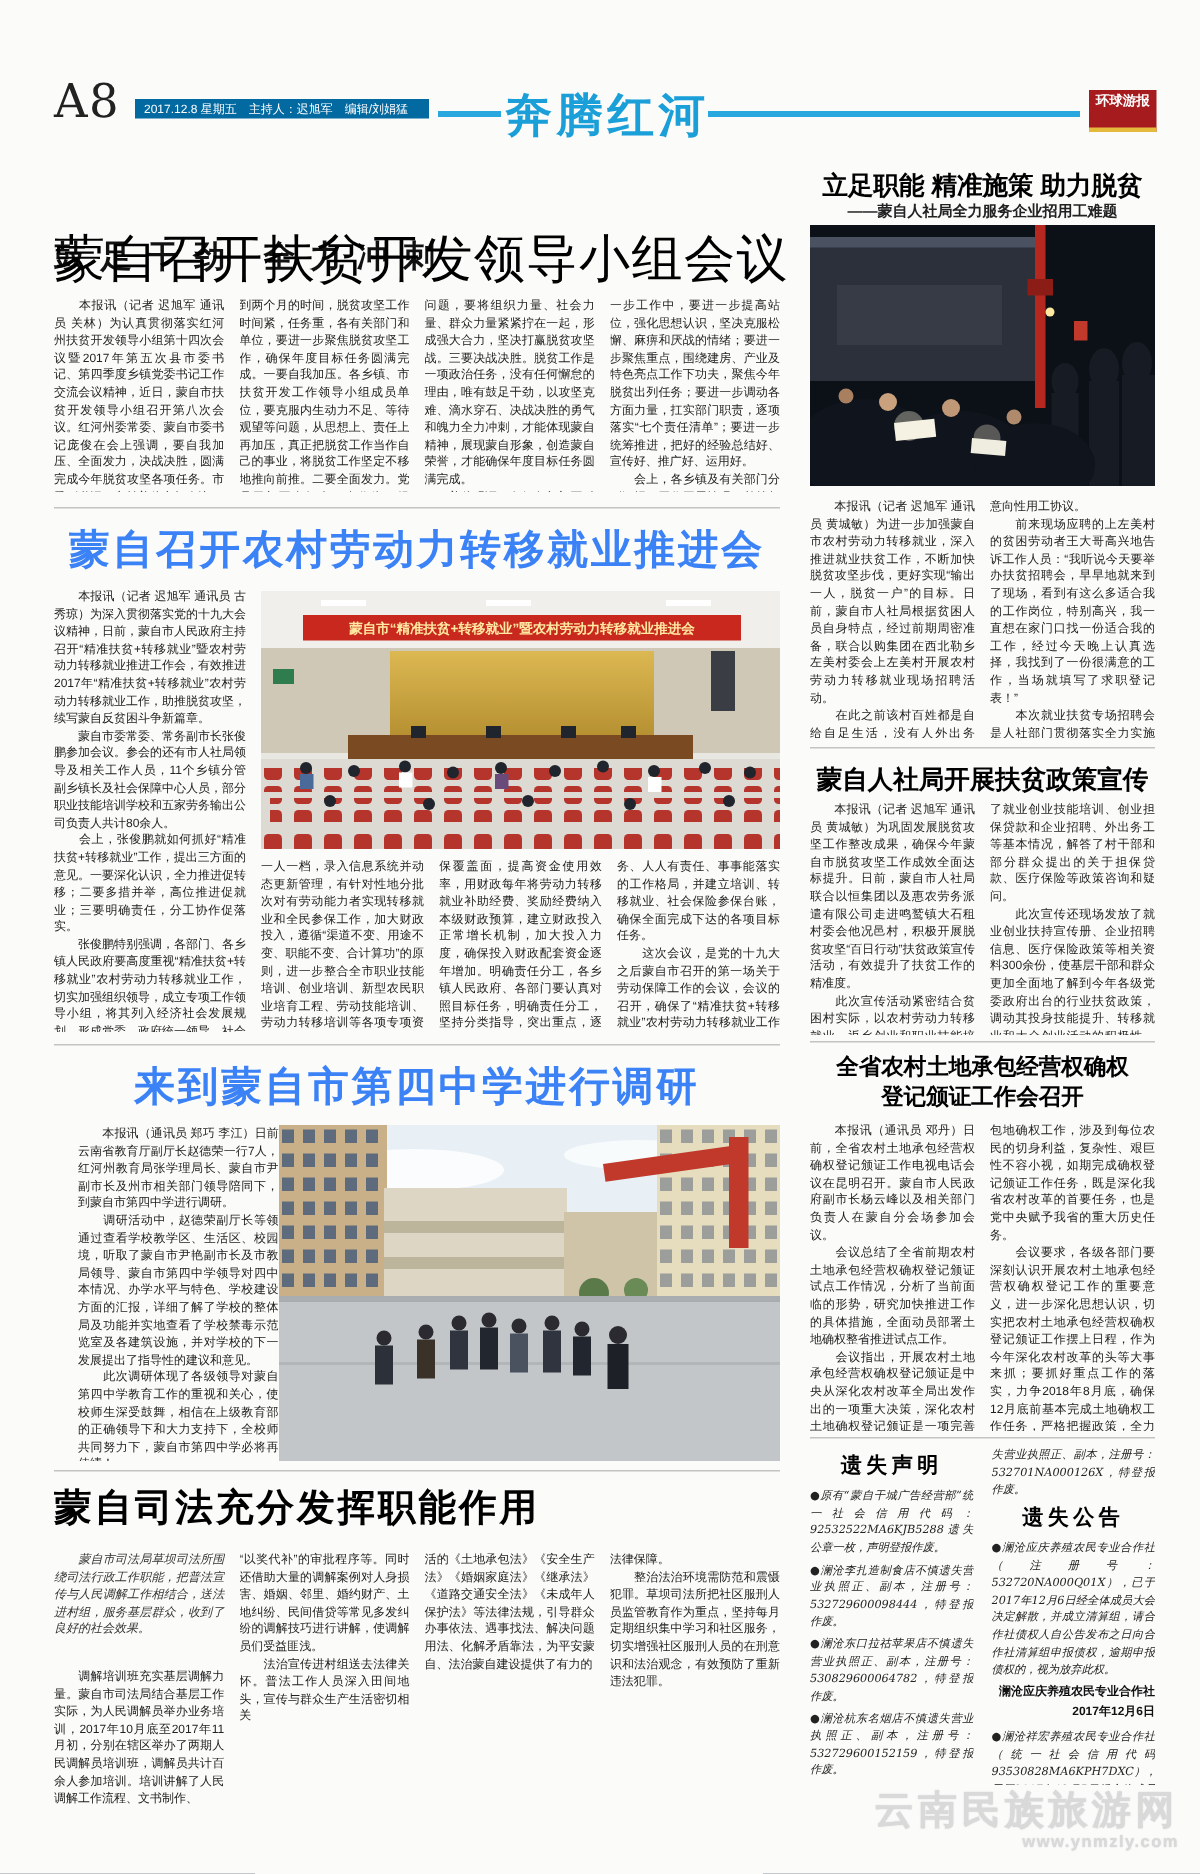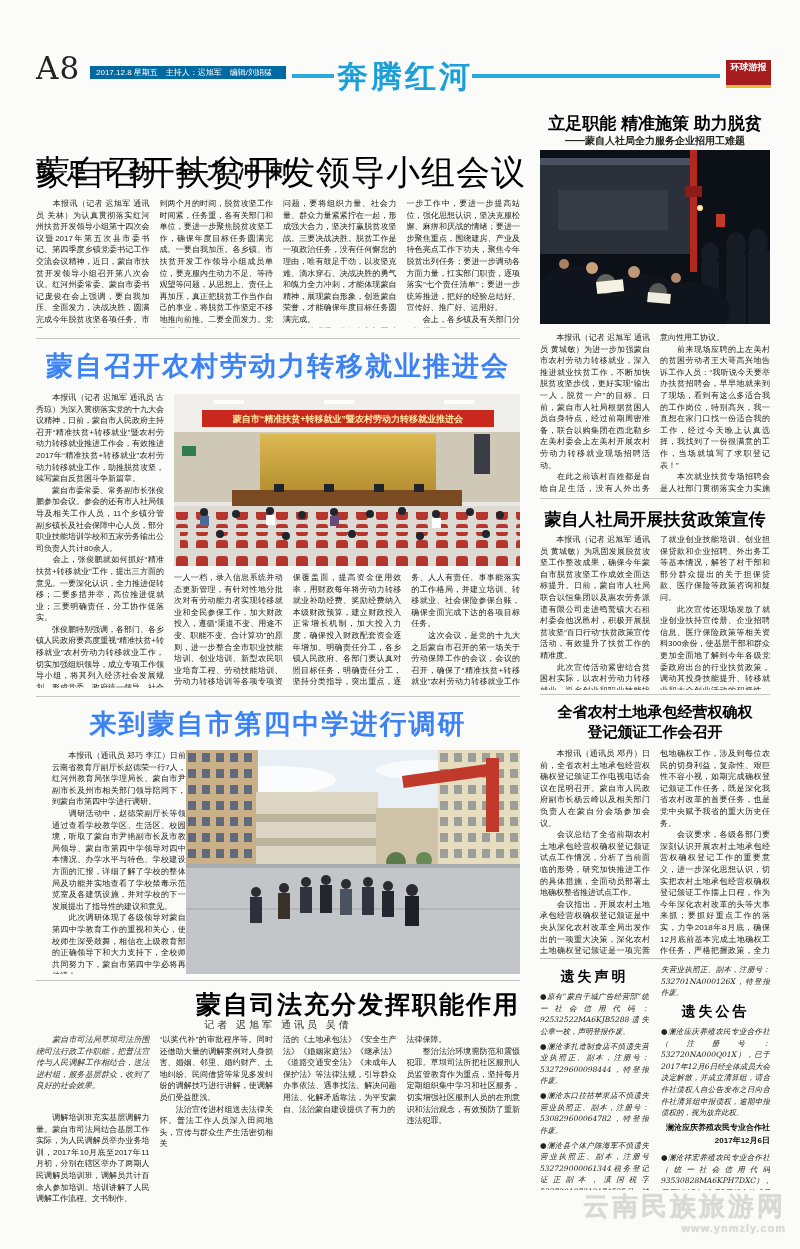--- a/index.html
+++ b/index.html
@@ -11,21 +11,21 @@
   }
   .abs { position:absolute; }
   .pageno { font-family:"DejaVu Serif", serif; font-size:31px; color:#222; letter-spacing:1px; }
   .dateline { background:#0369a1; color:#fff; font-size:8px; line-height:13px; padding:0 6px; white-space:nowrap; overflow:hidden; }
   .mastline { background:#29a8e0; height:4px; }
   .masthead { color:#1b9fd8; font-size:31px; font-weight:900; letter-spacing:3px; white-space:nowrap; }
   .logo { background:#a61b1e; color:#fff; font-size:9px; font-weight:bold; text-align:center; line-height:13px; padding-top:1px; border-bottom:3px solid #e5b93c; }
   .kicker { font-size:21px; font-weight:bold; letter-spacing:10px; text-align:left; color:#111; white-space:nowrap;margin-top:31px; }
   .headline1 { font-size:34px; font-weight:400; letter-spacing:1px; text-align:right; color:#000; white-space:nowrap; }
   .headline2 { font-size:27px; font-weight:900; letter-spacing:2px; text-align:center; color:#3b82f6; white-space:nowrap; }
-  .headline3 { font-size:25px; font-weight:900; letter-spacing:2px; text-align:right; color:#000; white-space:nowrap; }
+  .headline3 { font-size:25px; font-weight:900; letter-spacing:2px; text-align:left; color:#000; white-space:nowrap; }
   .railhead { font-size:17px; font-weight:900; text-align:center; color:#000; white-space:nowrap; }
   .railhead2 { font-size:15px; font-weight:900; text-align:center; color:#000; line-height:1.35; }
   .subhead { font-size:10px; font-weight:bold; text-align:center; color:#222; }
   .byline { font-size:10px; text-align:center; color:#333; letter-spacing:3px; }
   .bodytext { font-size:8px; line-height:1.45; text-align:justify; white-space:pre-line; overflow:hidden; color:#222; }
   .cols { display:flex; gap:10px; }
   .cols > div { flex:1; }
   .intro-italic { font-style:italic; font-family:"DejaVu Serif", serif; color:#333; }
   .hr { background:#c4c4c4; height:1px; }
   .notice-title { font-size:14px; font-weight:900; text-align:center; letter-spacing:3px; color:#000; margin:4px 0 5px; }
@@ -195,21 +195,20 @@
         <g>
             <circle cx="70" cy="142" r="5" fill="#2a2a30"></circle>
             <rect x="64" y="147" width="12" height="26" fill="#2c3038"></rect>
           </g>
       </g>
     </svg>
   </div>
   <div class="abs hr" style="left:36px;top:980px;width:484px;"></div>
 
   <div class="abs headline3" style="left:36px;top:988px;width:484px;">蒙自司法充分发挥职能作用</div>
-  <div class="abs byline" style="left:36px;top:1018px;width:484px;">记者 迟旭军 通讯员 吴倩</div>
   <div class="abs cols" style="left:36px;top:1034px;width:484px;height:208px;">
     <div>
       <div class="bodytext intro-italic" style="height:78px;">　　蒙自市司法局草坝司法所围绕司法行政工作职能，把普法宣传与人民调解工作相结合，送法进村组，服务基层群众，收到了良好的社会效果。</div>
       <div class="bodytext" style="height:128px;">　　调解培训班充实基层调解力量。蒙自市司法局结合基层工作实际，为人民调解员举办业务培训，2017年10月底至2017年11月初，分别在辖区举办了两期人民调解员培训班，调解员共计百余人参加培训。培训讲解了人民调解工作流程、文书制作、</div>
     </div>
     <div class="bodytext">“以奖代补”的审批程序等。同时还借助大量的调解案例对人身损害、婚姻、邻里、婚约财产、土地纠纷、民间借贷等常见多发纠纷的调解技巧进行讲解，使调解员们受益匪浅。
 　　法治宣传进村组送去法律关怀。普法工作人员深入田间地头，宣传与群众生产生活密切相关</div>
     <div class="bodytext">活的《土地承包法》《安全生产法》《婚姻家庭法》《继承法》《道路交通安全法》《未成年人保护法》等法律法规，引导群众办事依法、遇事找法、解决问题用法、化解矛盾靠法，为平安蒙自、法治蒙自建设提供了有力的</div>
     <div class="bodytext">法律保障。
 　　整治法治环境需防范和震慑犯罪。草坝司法所把社区服刑人员监管教育作为重点，坚持每月定期组织集中学习和社区服务，切实增强社区服刑人员的在刑意识和法治观念，有效预防了重新违法犯罪。</div>
@@ -282,20 +281,21 @@
 　　会议要求，各级各部门要深刻认识开展农村土地承包经营权确权登记工作的重要意义，进一步深化思想认识，切实把农村土地承包经营权确权登记颁证工作摆上日程，作为今年深化农村改革的头等大事来抓；要抓好重点工作的落实，力争2018年8月底，确保12月底前基本完成土地确权工作任务，严格把握政策，全力推进，集中攻坚，明确时间节点，在解决关键问题上再下功夫；要抓好工作的督促检查，坚持问题导向，建立长效工作机制，采取切实有效的工作措施，确保圆满完成全省土地确权工作任务。</div>
   </div>
   <div class="abs hr" style="left:540px;top:958px;width:230px;"></div>
 
   <div class="abs" style="left:540px;top:964px;width:230px;height:226px;display:flex;gap:12px;">
     <div style="flex:1;overflow:hidden;">
       <div class="notice-title">遗失声明</div>
       <div class="notice-item">●原有“蒙自干城广告经营部”统一社会信用代码：92532522MA6KJB5288遗失公章一枚，声明登报作废。</div>
       <div class="notice-item">●澜沧李扎造制食店不慎遗失营业执照正、副本，注册号：532729600098444，特登报作废。</div>
       <div class="notice-item">●澜沧东口拉祜苹果店不慎遗失营业执照正、副本，注册号：530829600064782，特登报作废。</div>
+      <div class="notice-item">●澜沧杭东名烟店不慎遗失营业执照正、副本，注册号：532729600152159，特登报作废。</div>
       <div class="notice-item">●澜沧县个体户陈海军不慎遗失营业执照正、副本，注册号532729000061344税务登记证正副本，滇国税字532729197312174535号，特登报作废。</div>
 
     </div>
     <div style="flex:1;overflow:hidden;">
       <div class="notice-item">失营业执照正、副本，注册号：532701NA000126X，特登报作废。</div>
       <div class="notice-title">遗失公告</div>
       <div class="notice-item">●澜沧应庆养殖农民专业合作社（注册号：532720NA000Q01X），已于2017年12月6日经全体成员大会决定解散，并成立清算组，请合作社债权人自公告发布之日向合作社清算组申报债权，逾期申报债权的，视为放弃此权。</div>
       <div class="notice-sig">澜沧应庆养殖农民专业合作社</div>
       <div class="notice-sig" style="margin-top:-4px;">2017年12月6日</div>
       <div class="notice-item">●澜沧祥宏养殖农民专业合作社（统一社会信用代码93530828MA6KPH7DXC），已于2017年12月5日经全体成员大会决定解散，并成立清算组，请债权人自公告发布之日向合作社清算组申报债权，逾期申报债权的，视为放弃此权利。</div>

